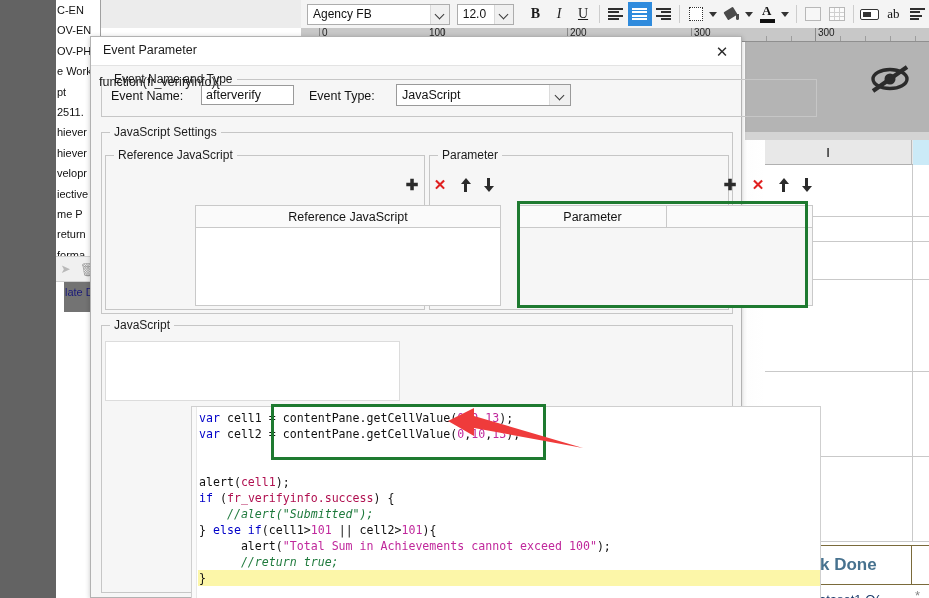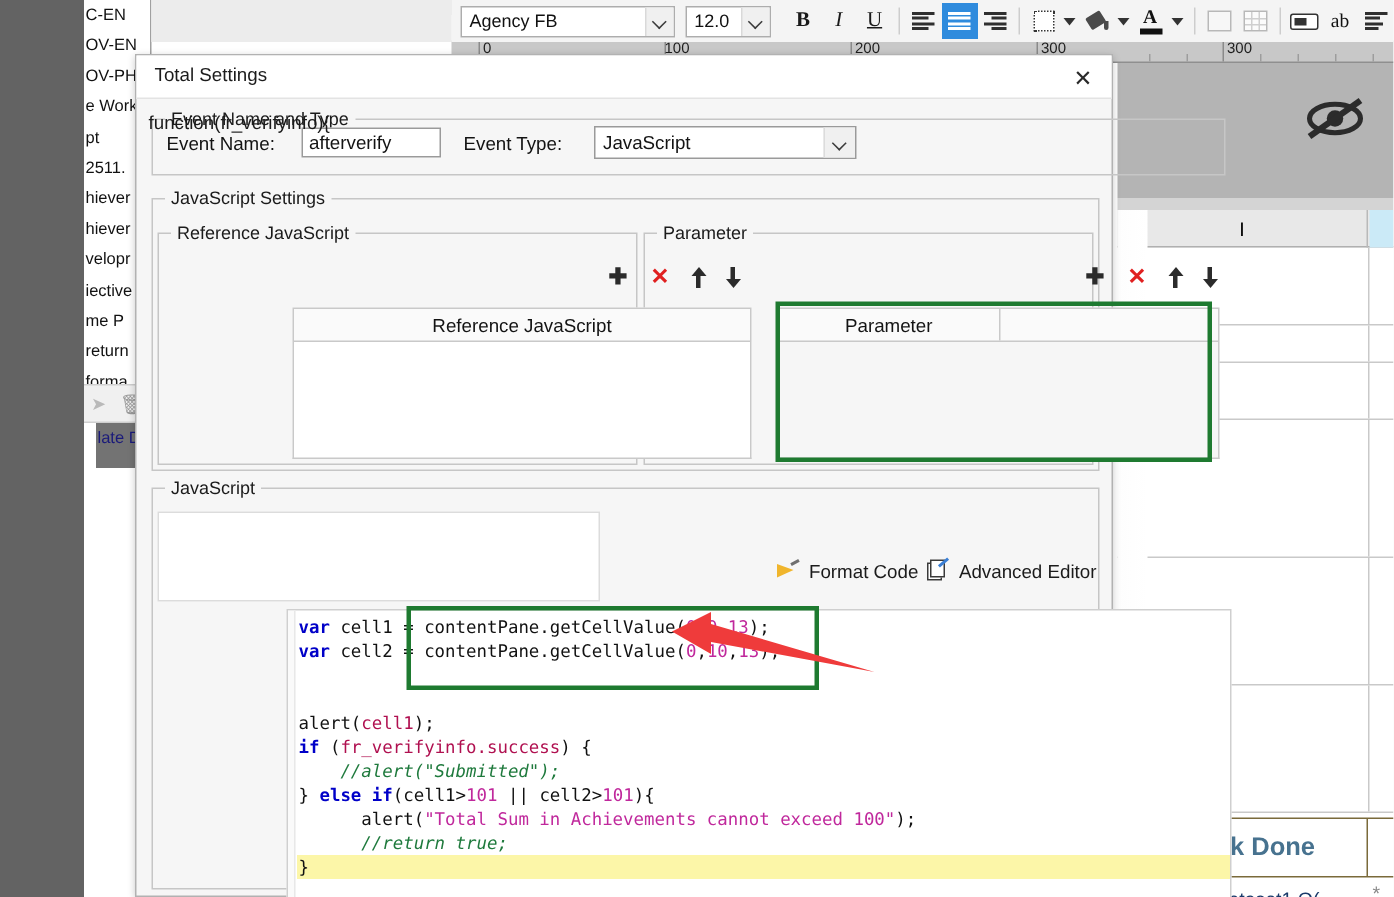--- a/index.html
+++ b/index.html
@@ -371,21 +371,21 @@
   #code-gutter {
     position:absolute; left:0; top:0; width:5px; bottom:0; background:#fafafa;
     border-right:1px solid #e8e8e8;
   }
   .code {
     position:absolute; left:7px; top:3px; right:0;
     font-family: "DejaVu Sans Mono", monospace;
     font-size: 11.6px; line-height: 16px;
     white-space: pre; color:#111;
   }
-  .code .kw  { color:#0000c8; font-weight:bold; }
+  .code .kw  { color:#0000c8; font-weight:normal; }
   .code .num { color:#c0289c; }
   .code .str { color:#c0289c; }
   .code .cmt { color:#1f7a3d; font-style:italic; }
   .code .fn  { color:#b01050; }
   .code .pl  { color:#111; }
   .hl-line {
     position:absolute; left:6px; right:0; height:16px; background:#fcf6a8;
   }
 
   
@@ -514,21 +514,21 @@
   </div>
 
   <div class="ruler">
     <div class="tick" style="left:18px"></div>
     <div class="lbl" style="left:21px">0</div>
     <div class="minor" style="left:43px"></div>
       <div class="minor" style="left:68px"></div>
     <div class="minor" style="left:93px"></div>
       <div class="minor" style="left:118px"></div>
     <div class="tick" style="left:142px"></div>
-    <div class="lbl" style="left:142px">100</div>
+    <div class="lbl" style="left:128px">100</div>
     <div class="minor" style="left:167px"></div>
       <div class="minor" style="left:192px"></div>
     <div class="minor" style="left:217px"></div>
       <div class="minor" style="left:242px"></div>
     <div class="tick" style="left:266px"></div>
     <div class="lbl" style="left:269px">200</div>
     <div class="minor" style="left:291px"></div>
       <div class="minor" style="left:316px"></div>
     <div class="minor" style="left:341px"></div>
       <div class="minor" style="left:366px"></div>
@@ -586,21 +586,21 @@
     </div>
     <div class="below-wd">
       <div class="txt">ssociated Dataset1.Q(</div>
       <div class="ast">*</div>
     </div>
   </div>
 
   <div class="dialog">
 
     <div class="dlg-title">
-      <div class="t">Total Settings</div>
+      <div class="t">Event Parameter</div>
       <div class="dlg-close">✕</div>
     </div>
 
     <div class="group" id="grp-name">
       <span class="legend">Event Name and Type</span>
     </div>
     <div class="lbl" id="ev-name-lbl">Event Name:</div>
     <input id="ev-name-input" value="afterverify" style="">
     <div class="lbl" id="ev-type-lbl">Event Type:</div>
     <div id="ev-type-wrap">
@@ -644,33 +644,20 @@
     <div class="tbl-body striped" id="param-tbl-body"></div>
 
     <div class="green-box" id="green-param"></div>
 
     <div class="group" id="grp-js2">
       <span class="legend">JavaScript</span>
     </div>
     <div id="fn-box"></div>
     <div id="fn-text">function(fr_verifyinfo){</div>
 
-    <div class="fmt-row">
-      <span class="brush-ico">
-          <span class="h"></span>
-          <span class="s"></span>
-        </span>
-      <span>Format Code</span>
-      <span class="editor-ico">
-          <span class="pg"></span>
-          <span class="pg2"></span>
-          <span class="pen"></span>
-        </span>
-      <span>Advanced Editor</span>
-    </div>
 
     <div id="code-area">
       <div id="code-gutter"></div>
       <div class="hl-line" style="top:163px"></div>
       <div class="code" id="code-render"><div style="height: 16px;"><span class="kw">var </span><span class="pl">cell1 = </span><span class="pl">contentPane.getCellValue(</span><span class="num">0</span><span class="pl">,</span><span class="num">9</span><span class="pl">,</span><span class="num">13</span><span class="pl">);</span></div><div style="height: 16px;"><span class="kw">var </span><span class="pl">cell2 = </span><span class="pl">contentPane.getCellValue(</span><span class="num">0</span><span class="pl">,</span><span class="num">10</span><span class="pl">,</span><span class="num">13</span><span class="pl">);</span></div><div style="height: 16px;">&nbsp;</div><div style="height: 16px;">&nbsp;</div><div style="height: 16px;"><span class="pl">alert(</span><span class="fn">cell1</span><span class="pl">);</span></div><div style="height: 16px;"><span class="kw">if </span><span class="pl">(</span><span class="fn">fr_verifyinfo.success</span><span class="pl">) {</span></div><div style="height: 16px;"><span class="cmt">    //alert("Submitted");</span></div><div style="height: 16px;"><span class="pl">} </span><span class="kw">else if</span><span class="pl">(cell1&gt;</span><span class="num">101</span><span class="pl"> || cell2&gt;</span><span class="num">101</span><span class="pl">){</span></div><div style="height: 16px;"><span class="pl">      alert(</span><span class="str">"Total Sum in Achievements cannot exceed 100"</span><span class="pl">);</span></div><div style="height: 16px;"><span class="cmt">      //return true;</span></div><div style="height: 16px;"><span class="pl">}</span></div></div>
     </div>
     <div class="green-box" id="green-code"></div>
 
   </div>
 

